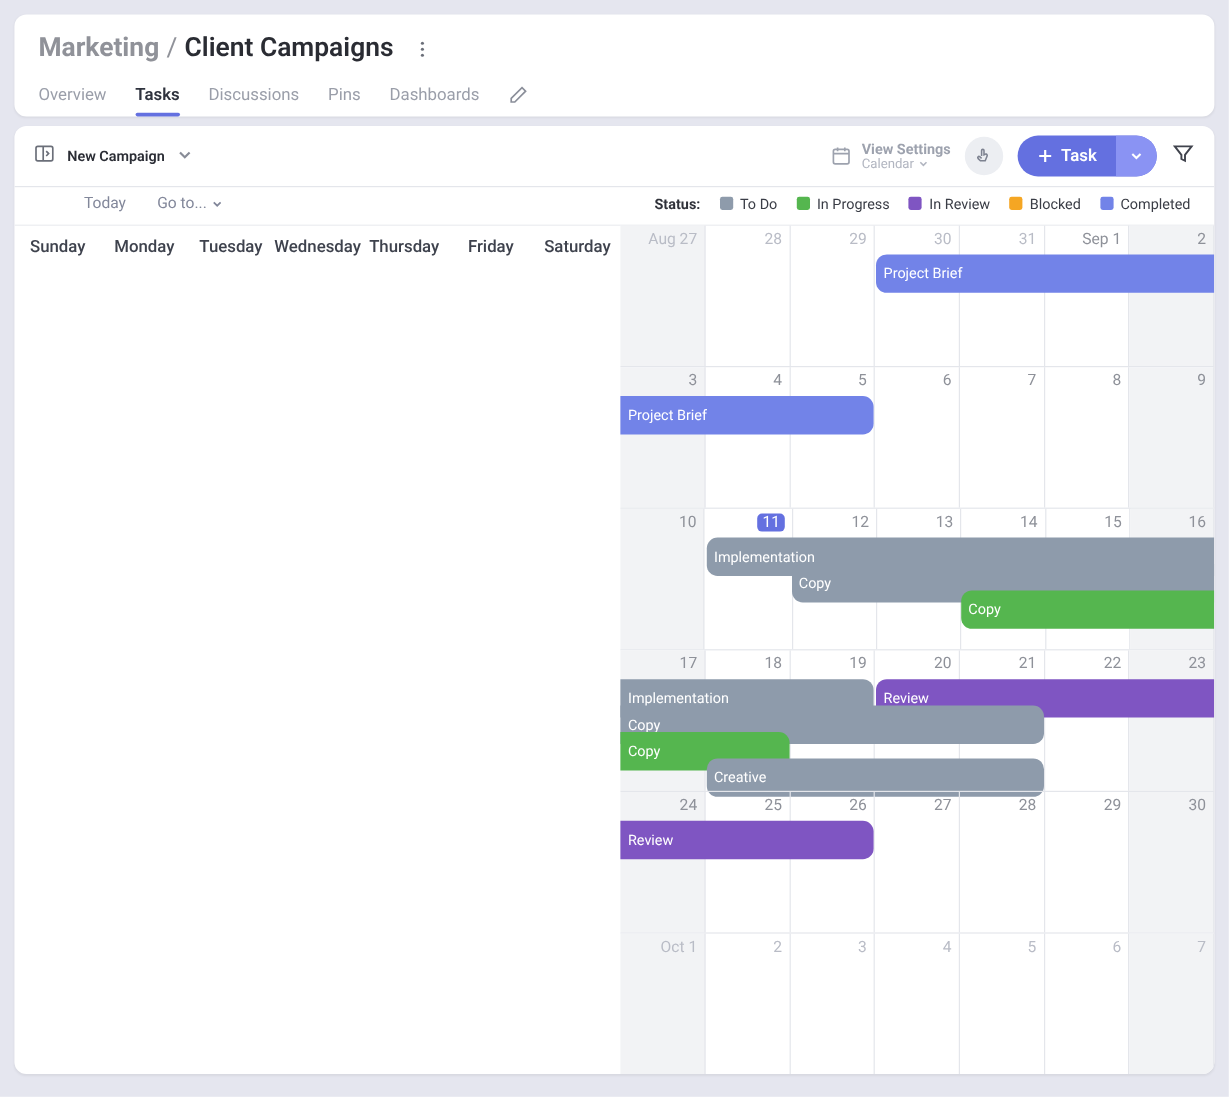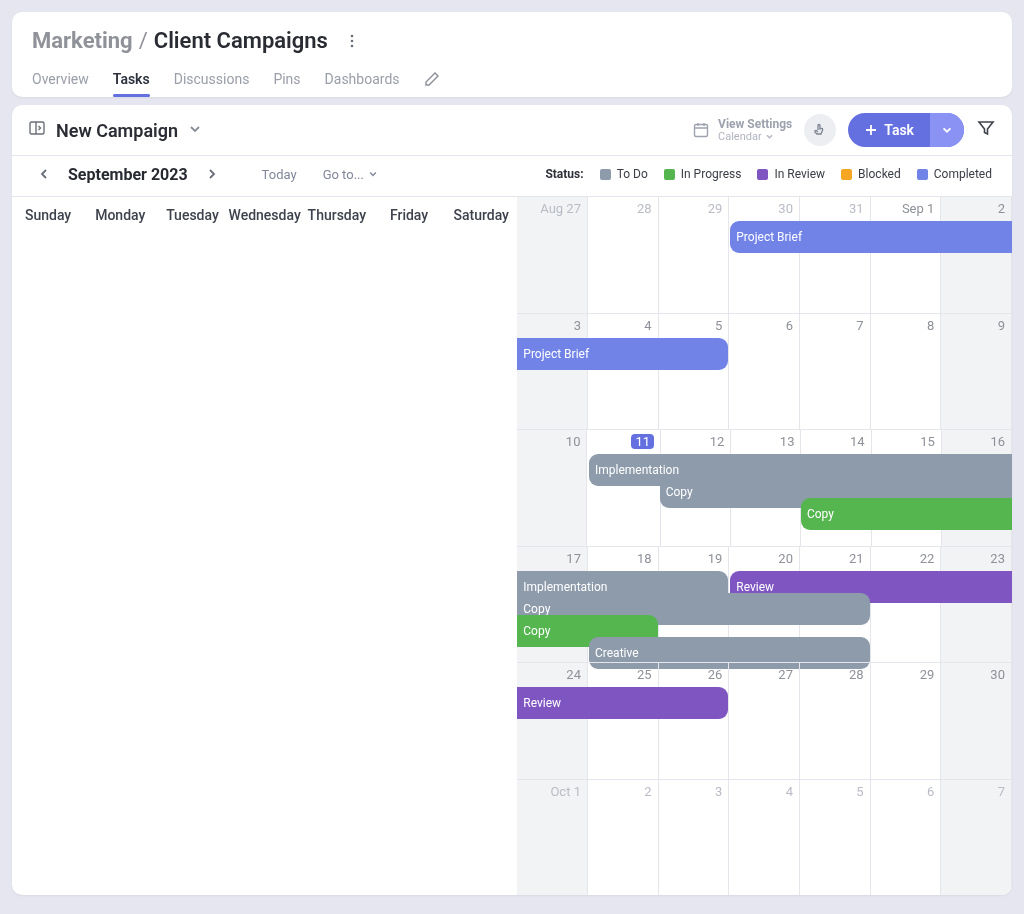--- a/index.html
+++ b/index.html
@@ -33,21 +33,21 @@
   .tab{font-size:14px;color:#9a9ea9;padding:6px 0 10px;position:relative;cursor:pointer;}
   .tab.active{color:#2e323d;font-weight:600;}
   .tab.active::after{content:"";position:absolute;left:0;right:0;bottom:0;height:3px;background:var(--accent);border-radius:2px;}
   .edit-icon{color:#8b8f9a;}
 
   
   .main-card{margin-top:8px;background:var(--panel);border-radius:10px;box-shadow:0 1px 2px rgba(0,0,0,.06);height:calc(914px - 24px - 92px - 8px);display:flex;flex-direction:column;overflow:hidden;}
   .toolbar{display:flex;align-items:center;padding:8px 16px;min-height:48px;}
   .tb-left{display:flex;align-items:center;gap:10px;}
   .panel-ico{color:#6b6f79;}
-  .campaign{font-size:18px;font-weight:600;color:#2b2d35;}
+  .campaign{font-size:12px;font-weight:600;color:#2b2d35;}
   .chev{color:#888c97;}
   .tb-right{margin-left:auto;display:flex;align-items:center;gap:12px;}
   .view-settings{display:flex;gap:8px;align-items:center;cursor:pointer;}
   .vs-labels{line-height:1.05;}
   .vs-top{font-size:12px;font-weight:700;color:#9da2ae;}
   .vs-bot{font-size:11px;color:#b1b5c0;display:flex;align-items:center;gap:3px;}
   .circ-btn{width:32px;height:32px;border-radius:50%;background:#eceef2;display:flex;align-items:center;justify-content:center;color:#7d8290;cursor:pointer;}
   .split-btn{display:flex;background:var(--accent);border-radius:20px;height:34px;overflow:hidden;color:#fff;}
   .split-main{display:flex;align-items:center;gap:6px;padding:0 16px;font-size:14px;font-weight:600;cursor:pointer;}
   .split-drop{display:flex;align-items:center;justify-content:center;width:34px;background:var(--accent2);cursor:pointer;}
@@ -166,33 +166,20 @@
       </div>
       <span class="filter-ico">
         <svg width="20" height="20" viewBox="0 0 20 20" fill="none" stroke="currentColor" stroke-width="1.6">
             <path d="M3 4h14l-5.5 7v5l-3-1.5v-3.5L3 4z"></path>
           </svg>
       </span>
     </div>
   </div>
 
   <div class="subbar">
-    <div class="mn">
-      <div class="navc">
-          <svg width="14" height="14" viewBox="0 0 14 14" fill="none" stroke="currentColor" stroke-width="1.8">
-            <path d="M9 3L5 7l4 4"></path>
-          </svg>
-        </div>
-      <div class="month">September 2023</div>
-      <div class="navc">
-          <svg width="14" height="14" viewBox="0 0 14 14" fill="none" stroke="currentColor" stroke-width="1.8">
-            <path d="M5 3l4 4-4 4"></path>
-          </svg>
-        </div>
-    </div>
     <div class="today">Today</div>
     <div class="goto">
       <span>Go to...</span>
       <svg width="10" height="10" viewBox="0 0 14 14" fill="none" stroke="currentColor" stroke-width="2">
           <path d="M3 5l4 4 4-4"></path>
         </svg>
     </div>
     <div class="legend">
       <span class="lg-label">Status:</span>
       <span class="lg">

